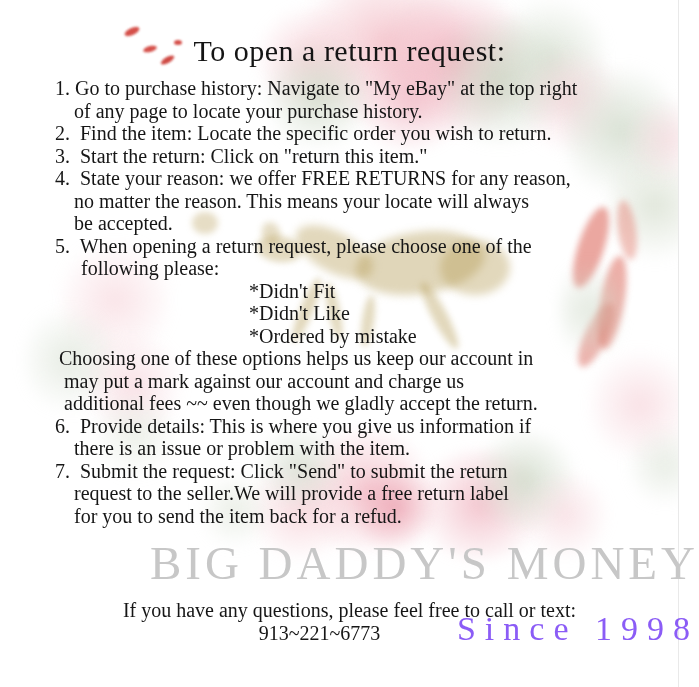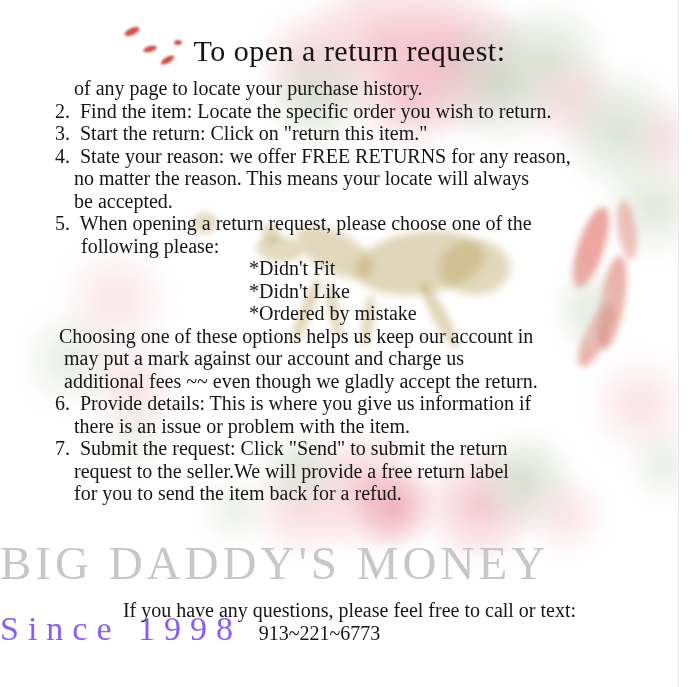--- a/index.html
+++ b/index.html
@@ -12,21 +12,21 @@
   }
   
   #bg{position:absolute;inset:0;z-index:0;}
   .b{position:absolute;border-radius:50%;}
   
   #strip{
     position:absolute;top:0;right:0;width:20px;height:100%;
     background:#ffffff;border-left:1px solid #e9e9e9;z-index:1;
   }
   
-  .wm{position:absolute;left:0;width:699px;text-align:left;z-index:1;
+  .wm{position:absolute;left:0;width:699px;text-align:right;z-index:1;
       color:#c9c9c9;white-space:nowrap;}
   #wm-brand{top:536px;font-size:47px;letter-spacing:4px;color:#c7c7c7;}
   #wm-since{top:610px;font-size:34px;letter-spacing:9px;color:#8b5cf6;}
   
   #title{
     position:absolute;top:34px;left:0;width:699px;z-index:2;
     text-align:center;font-size:30px;color:#141414;letter-spacing:.5px;
   }
   #body{
     position:absolute;top:77px;left:0;width:680px;z-index:2;
@@ -108,20 +108,21 @@
   </div>
 
   <div id="strip"></div>
 
   <div class="wm" id="wm-brand">BIG DADDY'S MONEY</div>
   <div class="wm" id="wm-since">Since 1998</div>
 
   <div id="title">To open a return request:</div>
 
   <div id="body">
+      <div class="ln num">1. Go to purchase history: Navigate to "My eBay" at the top right</div>
       <div class="ln wrap">of any page to locate your purchase history.</div>
       <div class="ln num">2.  Find the item: Locate the specific order you wish to return.</div>
       <div class="ln num">3.  Start the return: Click on "return this item."</div>
       <div class="ln num">4.  State your reason: we offer FREE RETURNS for any reason,</div>
       <div class="ln wrap">no matter the reason. This means your locate will always</div>
       <div class="ln wrap">be accepted.</div>
       <div class="ln num">5.  When opening a return request, please choose one of the</div>
       <div class="ln wrap2">following please:</div>
       <div class="ln option">*Didn't Fit</div>
       <div class="ln option">*Didn't Like</div>

